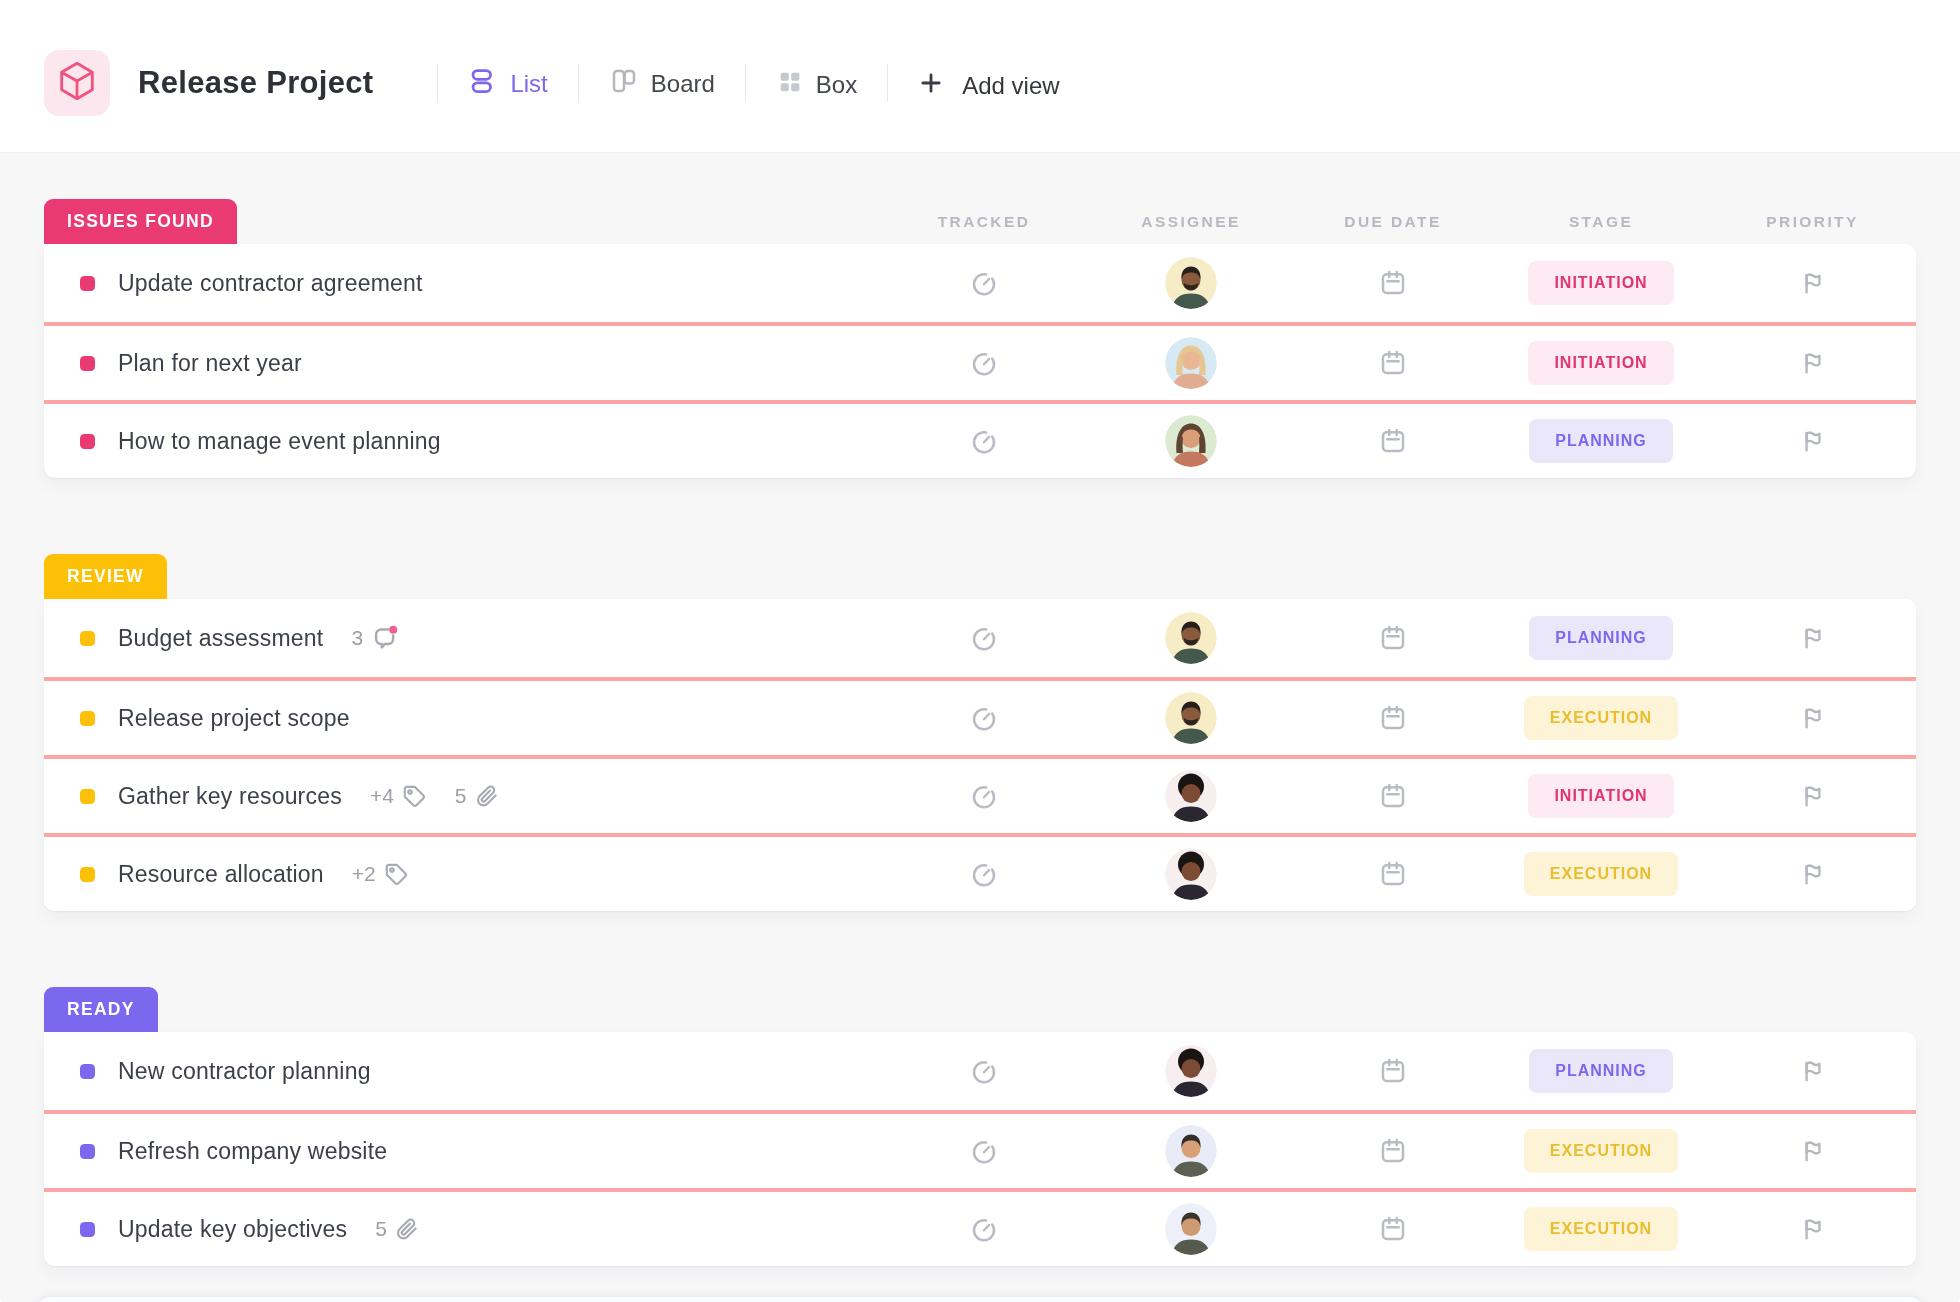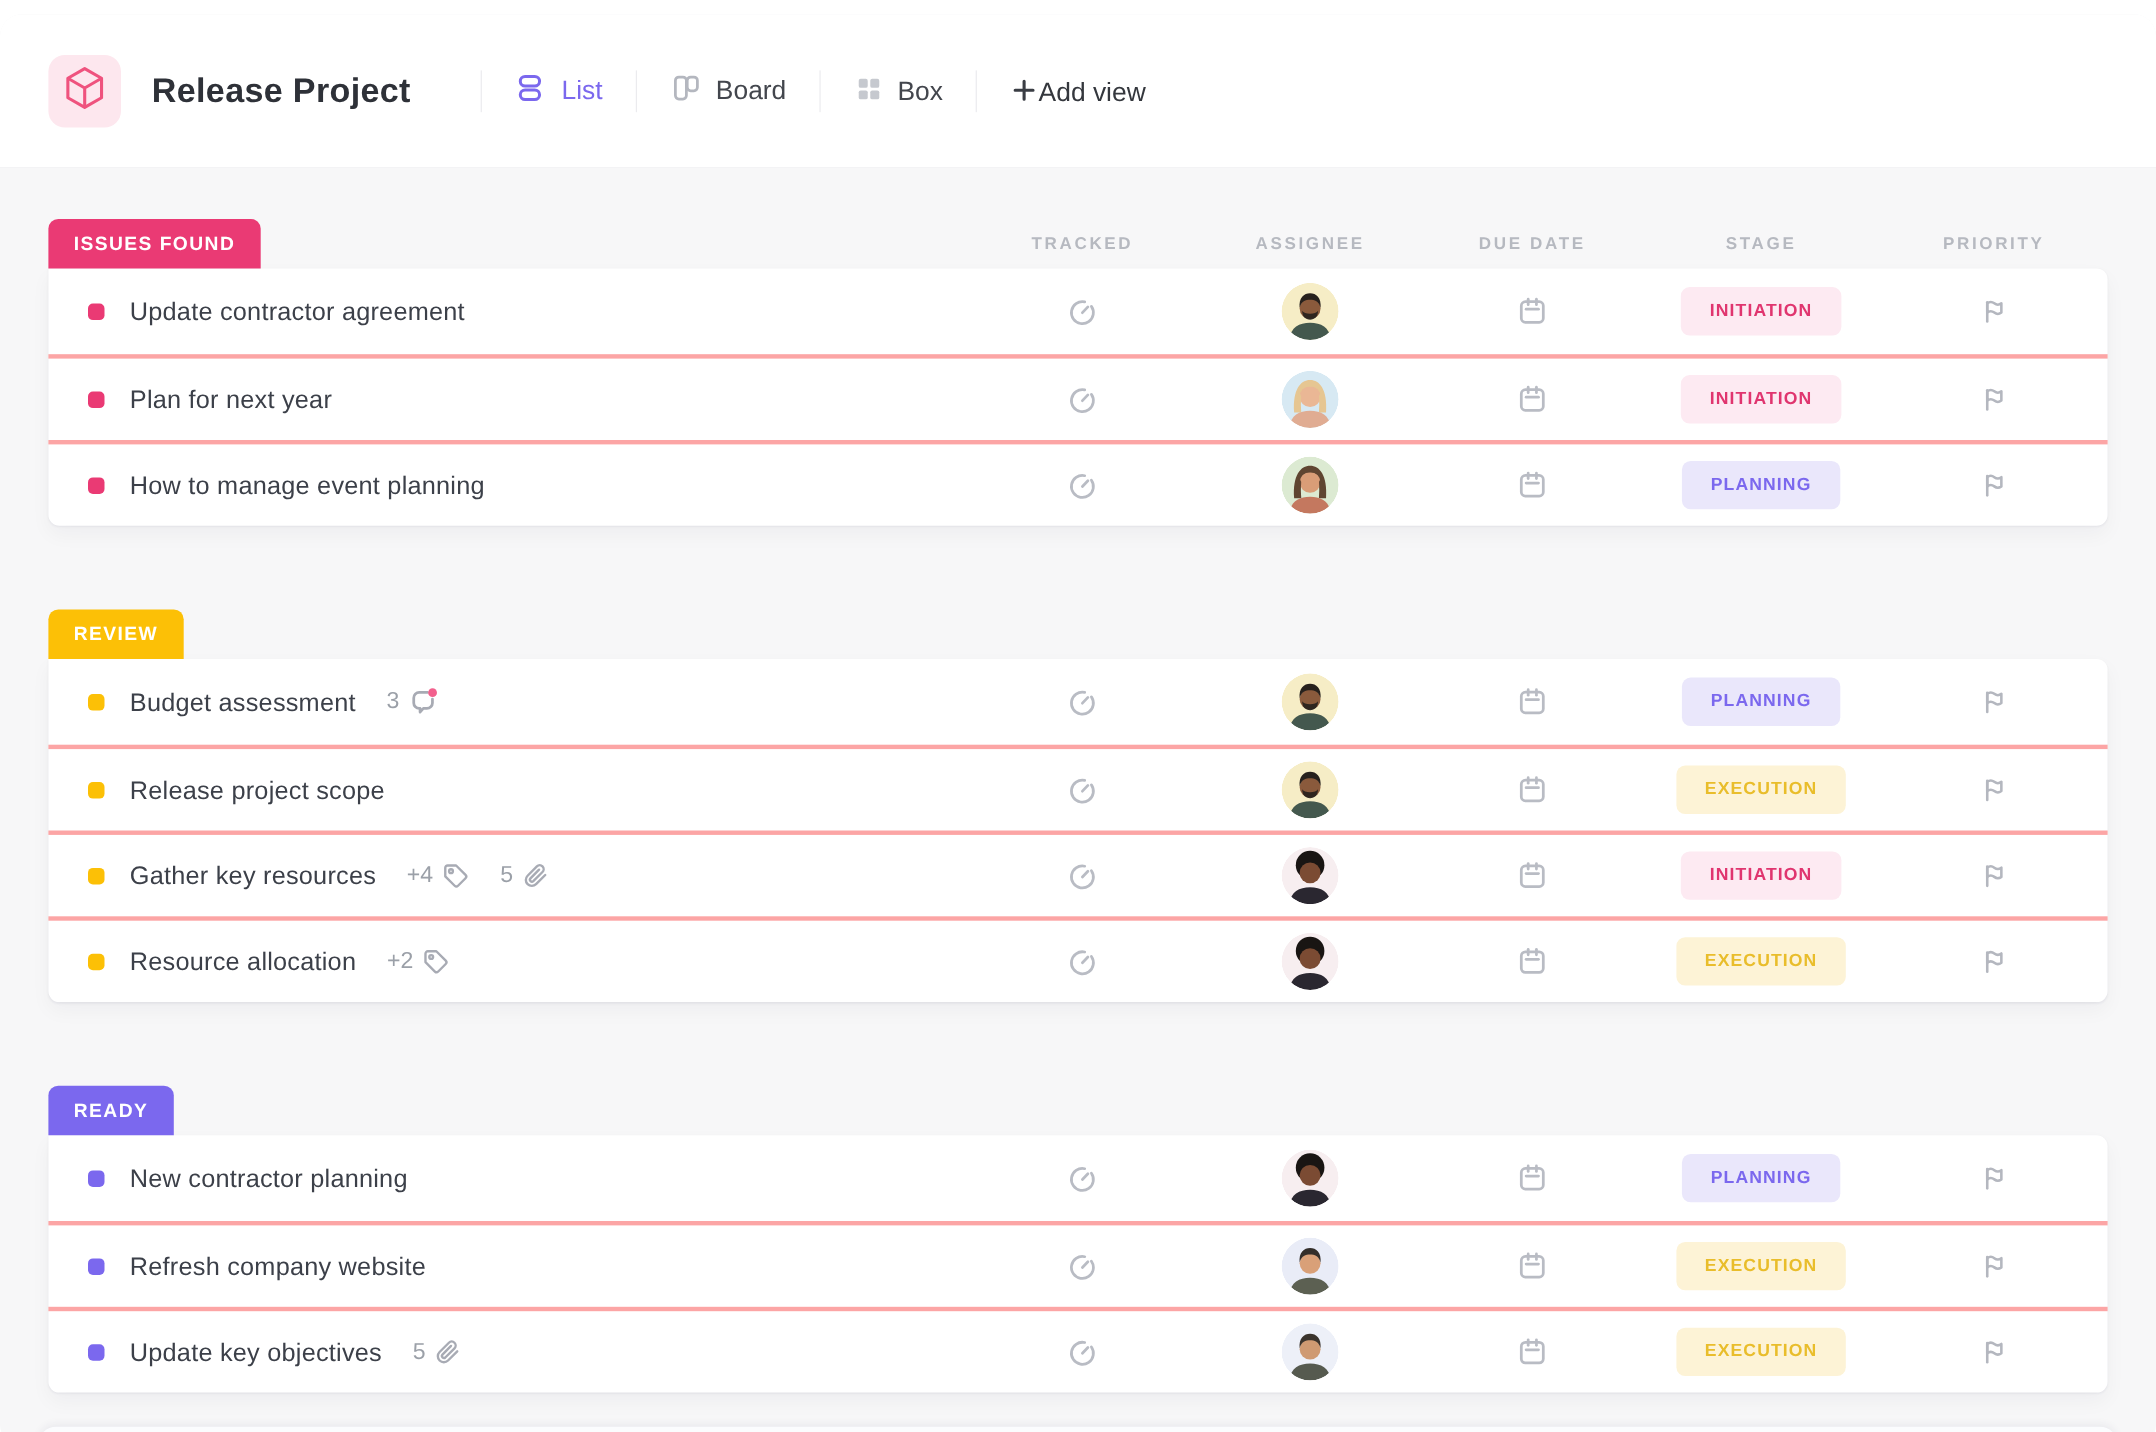--- a/index.html
+++ b/index.html
@@ -6,21 +6,21 @@
   .screen{position:relative;width:1960px;height:1302px;background:#f7f7f8;border-radius:20px;overflow:hidden;margin:13px auto;}
 
   
   .topbar{height:140px;background:#ffffff;display:flex;align-items:center;padding:0 44px;box-sizing:border-box;border-bottom:1px solid #f1f1f3;}
   .logo-box{width:66px;height:66px;border-radius:15px;background:#fde7ee;display:flex;align-items:center;justify-content:center;flex:0 0 auto;}
   .page-title{margin-left:28px;font-size:31px;font-weight:700;color:#2e3138;letter-spacing:.3px;}
   .vdiv{width:1px;height:38px;background:#e9e9ed;margin:0 30px;flex:0 0 auto;}
   .tabs{display:flex;align-items:flex-end;margin-left:34px;}
   .tab{display:flex;align-items:center;gap:12px;font-size:24px;color:#43464d;font-weight:500;cursor:pointer;}
   .tab.active{color:#7b68ee;}
-  .addview{display:flex;align-items:center;gap:0;font-size:24px;color:#34373d;font-weight:500;cursor:pointer;}
+  .addview{display:flex;align-items:center;gap:18px;font-size:24px;color:#34373d;font-weight:500;cursor:pointer;}
 
   
   .main{padding:46px 44px 0;}
   .columns-row{display:flex;height:45px;align-items:center;margin-bottom:-45px;pointer-events:none;}
   .col-spacer{flex:1;}
   .colcell{display:flex;justify-content:center;align-items:center;}
   .w-tracked{width:210px;} .w-assignee{width:204px;} .w-due{width:200px;} .w-stage{width:216px;} .w-priority{width:207px;}
   .colhead{font-size:15.5px;letter-spacing:2.4px;color:#b6b9c0;font-weight:600;pointer-events:auto;cursor:pointer;}
 
   .group{margin-bottom:76px;}

